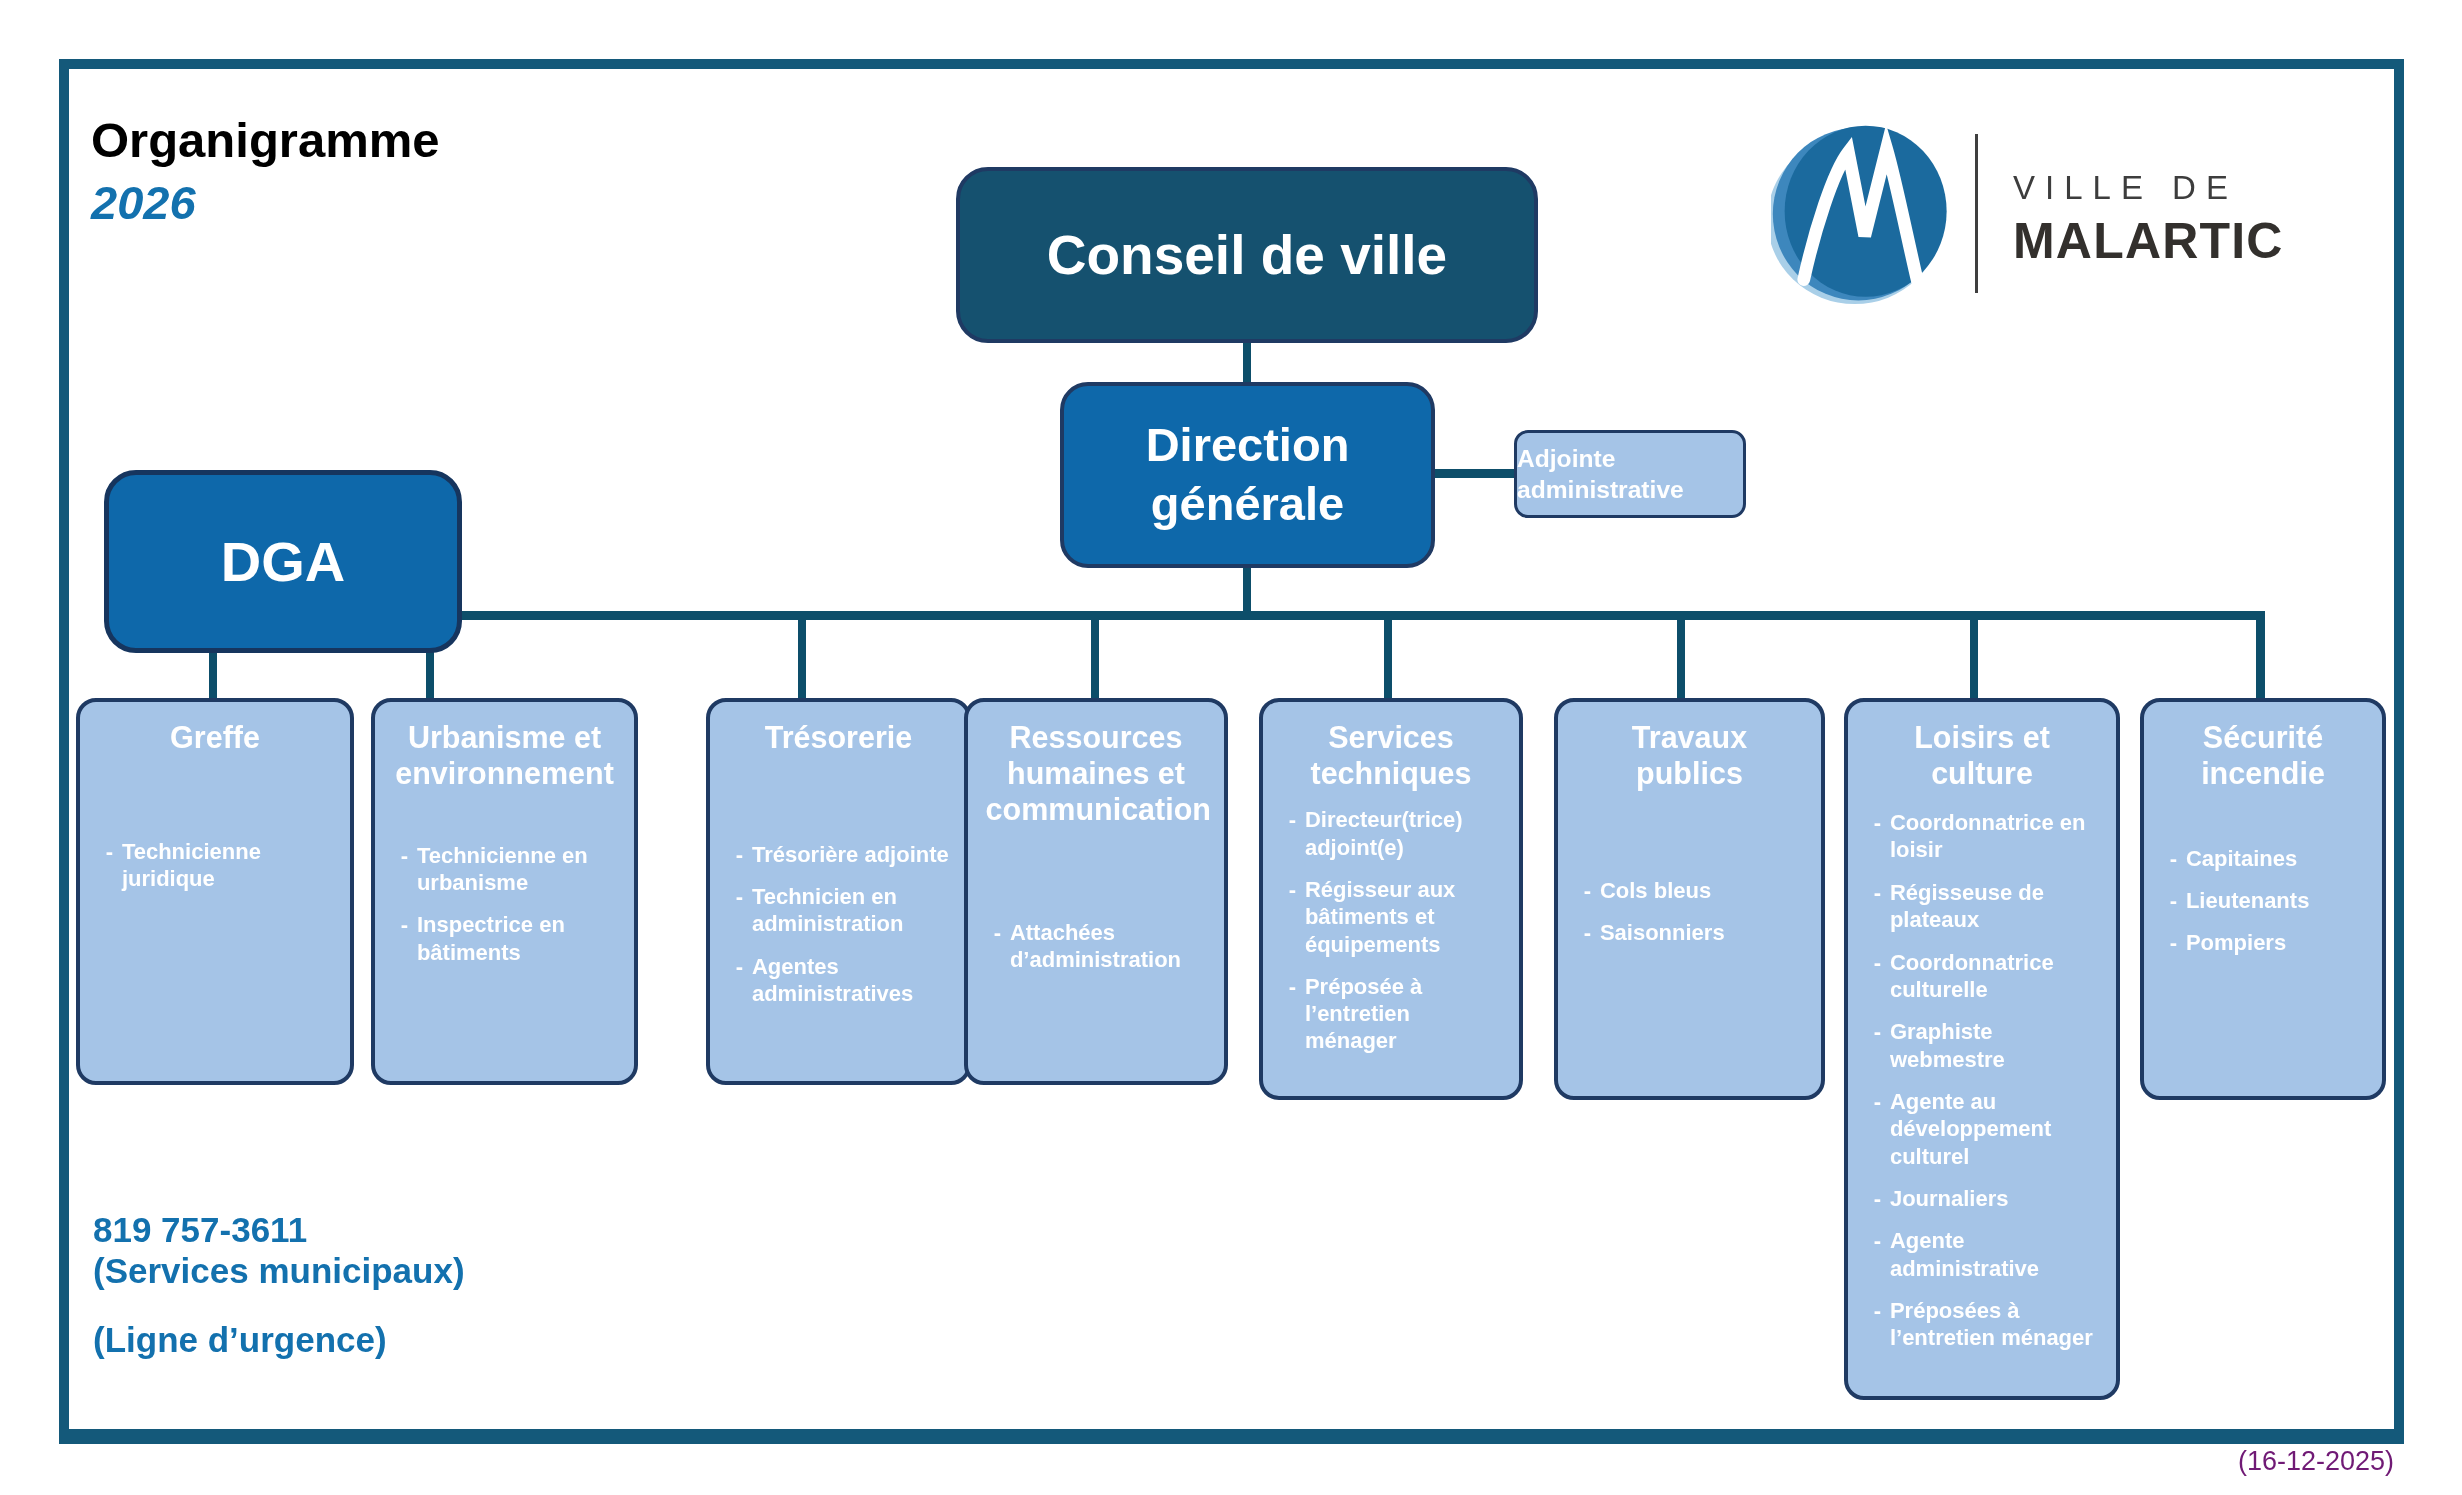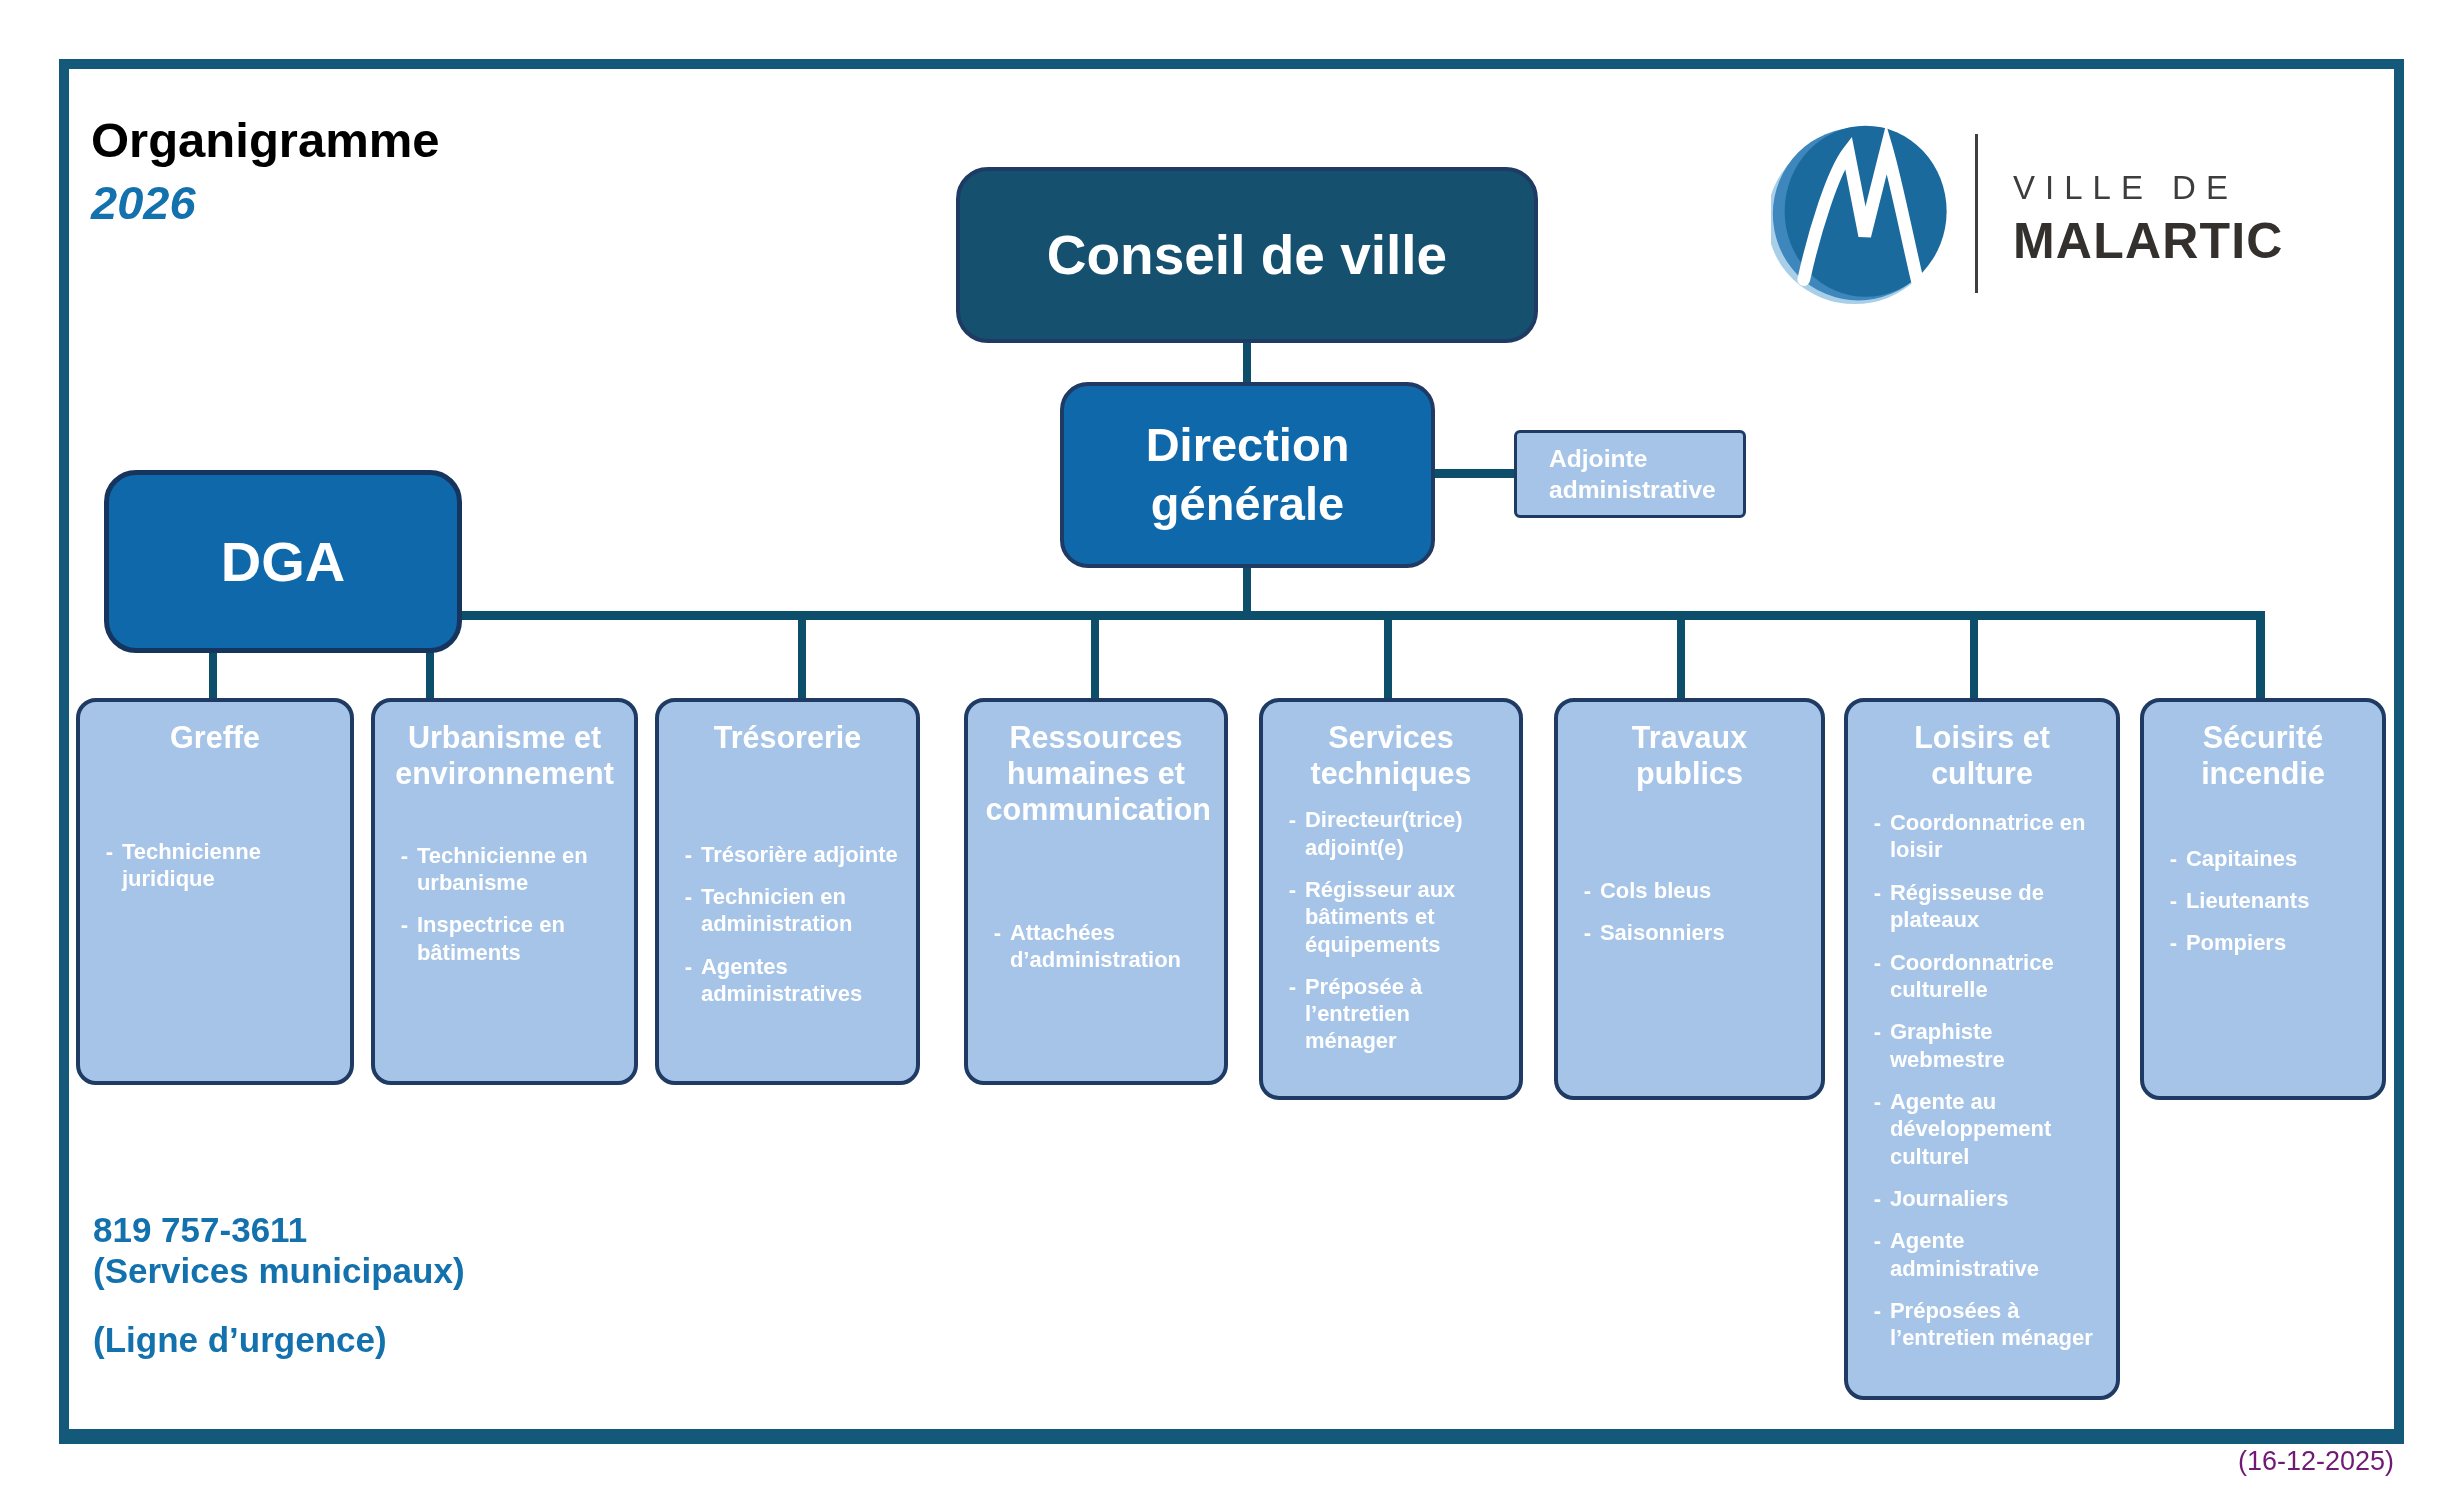--- a/index.html
+++ b/index.html
@@ -31,22 +31,22 @@
   
   .node{position:absolute;box-sizing:border-box;color:#fff;font-weight:700;
         display:flex;align-items:center;justify-content:center;text-align:center;}
   .conseil{left:956px;top:167px;width:582px;height:176px;background:var(--dark-fill);
         border:4.1px solid var(--box-border);border-radius:32px;font-size:55px;}
   .direction{left:1060px;top:382px;width:375px;height:186px;background:var(--mid-fill);
         border:4.7px solid var(--box-border);border-radius:28px;font-size:47px;line-height:1.25;padding:0 41px;}
   .dga{left:104px;top:470px;width:358px;height:183px;background:var(--mid-fill);
         border:5.3px solid #16355e;border-radius:32px;font-size:56px;}
   .adjointe{left:1514px;top:430px;width:232px;height:88px;background:var(--light-fill);
-        border:3.5px solid var(--box-border);border-radius:6px;font-size:24.6px;line-height:1.28;
-        justify-content:flex-start;text-align:left;padding-left:32px;}
+        border:3.5px solid var(--box-border);border-radius:14px;font-size:24.6px;line-height:1.28;
+        justify-content:flex-start;text-align:left;}
   .connector{position:absolute;background:var(--connector);}
   
   .dept{position:absolute;top:698px;box-sizing:border-box;background:var(--light-fill);
         border:4.1px solid var(--box-border);border-radius:20px;color:#fff;
         padding:17.6px 17.6px 11.7px;}
   .dept-title{font-weight:700;font-size:30.5px;line-height:1.18;text-align:center;}
   .items{}
   .item{display:flex;gap:8.8px;font-size:22px;font-weight:700;line-height:1.24;
         margin-bottom:15.2px;padding-left:8.2px;}
   .dash{flex:0 0 auto;}
@@ -117,21 +117,21 @@
           <div class="item">
             <span class="dash">-</span>
             <span>Technicienne en urbanisme</span>
           </div>
           <div class="item">
             <span class="dash">-</span>
             <span>Inspectrice en bâtiments</span>
           </div>
         </div>
       </div>
-      <div class="dept" style="left: 655px; width: 265px; height: 387px;">
+      <div class="dept" style="left: 706px; width: 265px; height: 387px;">
         <div class="dept-title">Trésorerie</div>
         <div class="items" style="margin-top: 85px;">
           <div class="item">
             <span class="dash">-</span>
             <span>Trésorière adjointe</span>
           </div>
           <div class="item">
             <span class="dash">-</span>
             <span>Technicien en administration</span>
           </div>

